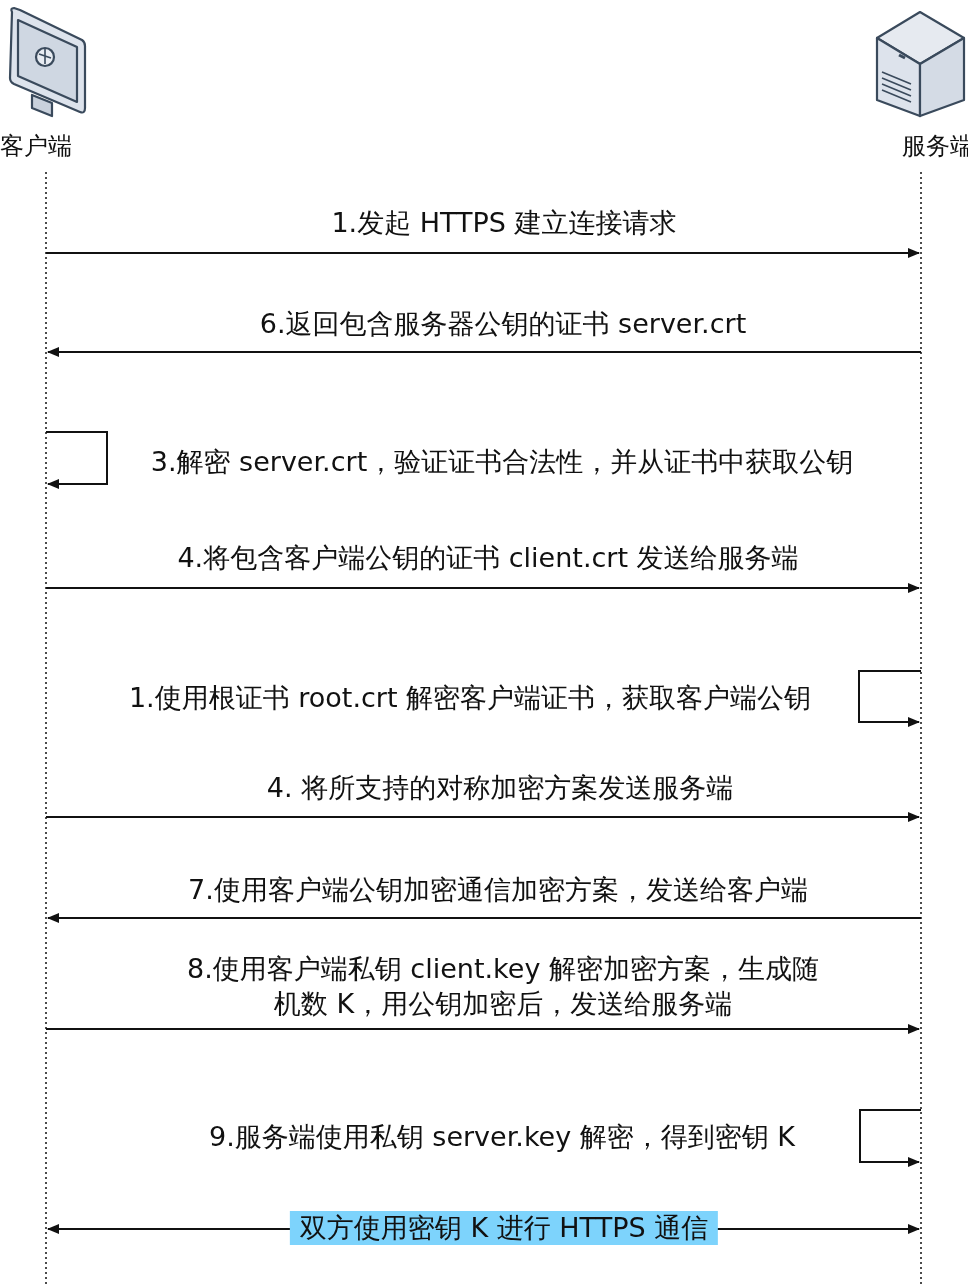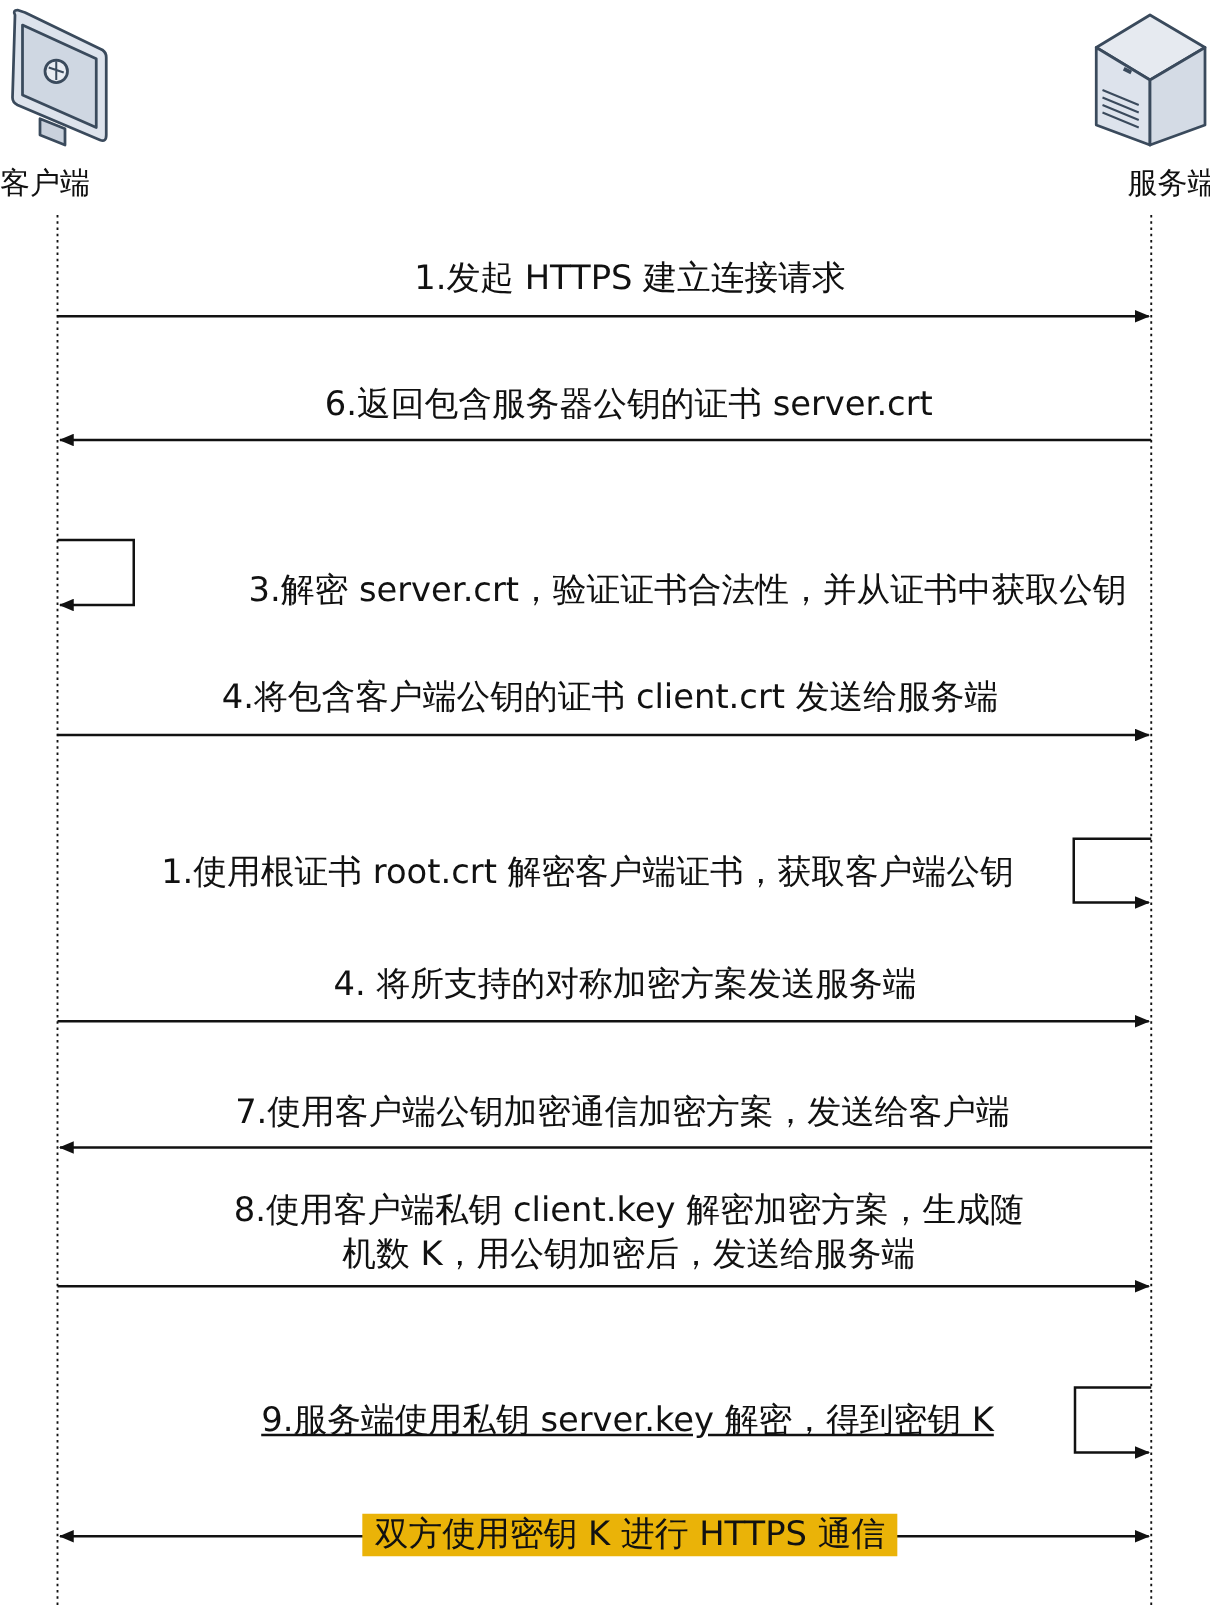--- a/index.html
+++ b/index.html
@@ -3,21 +3,21 @@
   <meta charset="utf-8">
   <style>
     html, body { margin: 0; padding: 0; background: #ffffff; }
     body { width: 968px; height: 1287px; position: relative; overflow: hidden;
            font-family: "DejaVu Sans", "Liberation Sans", sans-serif; color: #111; }
     svg.canvas { position: absolute; left: 0; top: 0; }
     .actor-label { position: absolute; font-size: 24px; line-height: 36px; white-space: nowrap; color: #111; }
     .msg-label { position: absolute; font-size: 27px; line-height: 34px; white-space: nowrap; color: #111;
                  transform: translateX(-50%); text-align: center; background: transparent; }
     .msg-label.two-line { line-height: 36px; }
-    .final-label { background: #eab308; padding: 0 10px; }
+    .final-label { background: #7dd3fc; padding: 0 10px; }
   </style>
 </head>
 <body>
 
 <svg class="canvas" width="968" height="1287" viewBox="0 0 968 1287" xmlns="http://www.w3.org/2000/svg">
   <defs>
     <marker id="arrowhead" markerWidth="12" markerHeight="10" refX="11" refY="5" orient="auto" markerUnits="userSpaceOnUse">
       <path d="M0,0 L12,5 L0,10 Z" fill="#111"></path>
     </marker>
     <marker id="arrowhead-start" markerWidth="12" markerHeight="10" refX="1" refY="5" orient="auto" markerUnits="userSpaceOnUse">
@@ -63,21 +63,21 @@
   <polyline points="921,1110 860,1110 860,1162 919,1162" fill="none" stroke="#111" stroke-width="2" marker-end="url(#arrowhead)"></polyline>
 
   <line x1="48" y1="1229" x2="919" y2="1229" stroke="#111" stroke-width="2" marker-start="url(#arrowhead-start)" marker-end="url(#arrowhead)"></line>
 </svg>
 
 <div class="actor-label" style="left:0px; top:128px;">客户端</div>
 <div class="actor-label" style="left:902px; top:128px;">服务端</div>
 
 <div class="msg-label" style="left:504px; top:206px;">1.发起 HTTPS 建立连接请求</div>
 <div class="msg-label" style="left:503px; top:307px;">6.返回包含服务器公钥的证书 server.crt</div>
-<div class="msg-label" style="left:502px; top:456px;margin-left:48px;">3.解密 server.crt，验证证书合法性，并从证书中获取公钥</div>
+<div class="msg-label" style="left:502px; top:445px;">3.解密 server.crt，验证证书合法性，并从证书中获取公钥</div>
 <div class="msg-label" style="left:488px; top:541px;">4.将包含客户端公钥的证书 client.crt 发送给服务端</div>
 <div class="msg-label" style="left:470px; top:681px;">1.使用根证书 root.crt 解密客户端证书，获取客户端公钥</div>
 <div class="msg-label" style="left:500px; top:771px;">4. 将所支持的对称加密方案发送服务端</div>
 <div class="msg-label" style="left:498px; top:873px;">7.使用客户端公钥加密通信加密方案，发送给客户端</div>
 <div class="msg-label two-line" style="left:503px; top:951px;">8.使用客户端私钥 client.key 解密加密方案，生成随</div>
 <div class="msg-label two-line" style="left:503px; top:986px;">机数 K，用公钥加密后，发送给服务端</div>
-<div class="msg-label" style="left:502px; top:1120px;text-decoration:underline;">9.服务端使用私钥 server.key 解密，得到密钥 K</div>
+<div class="msg-label" style="left:502px; top:1120px;">9.服务端使用私钥 server.key 解密，得到密钥 K</div>
 <div class="msg-label final-label" style="left:504px; top:1211px;">双方使用密钥 K 进行 HTTPS 通信</div>
 
 </body></html>

